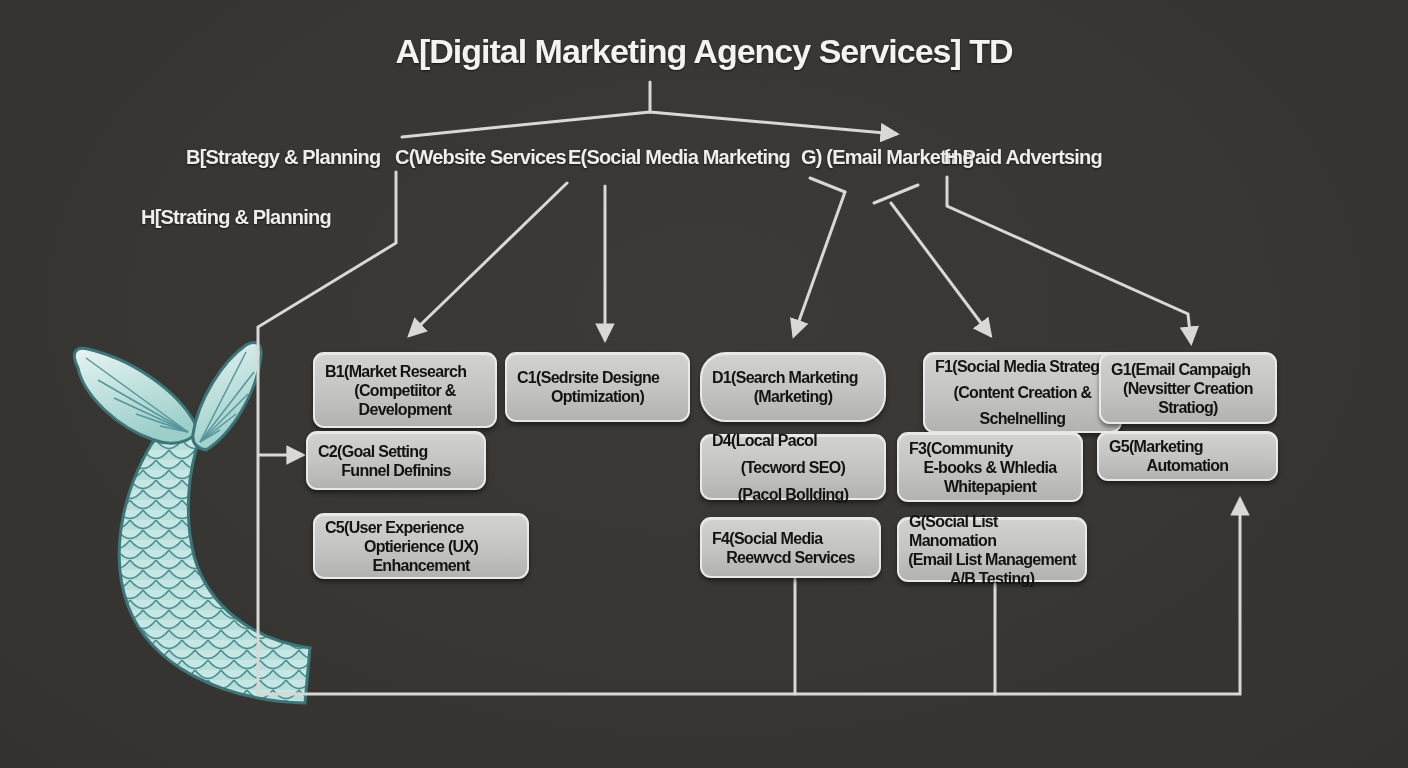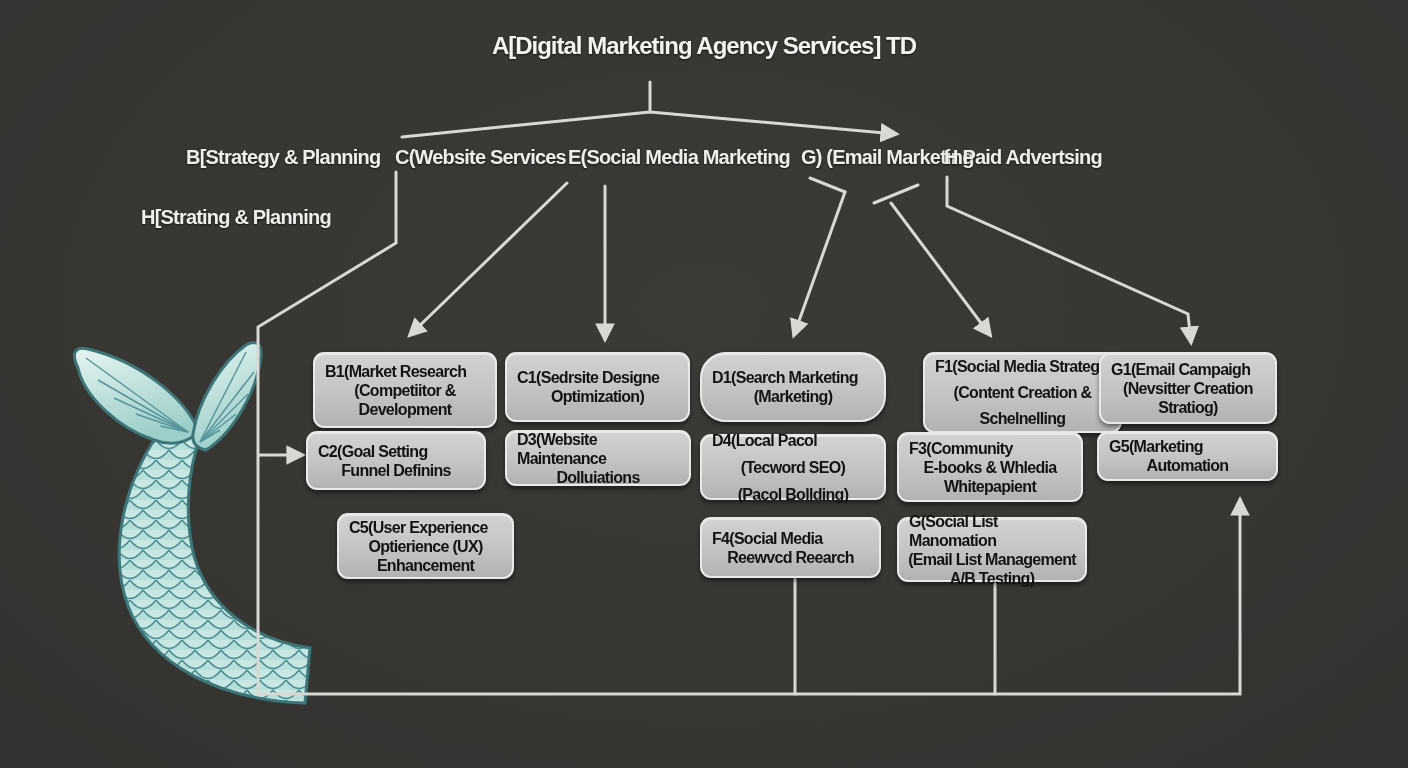--- a/index.html
+++ b/index.html
@@ -8,21 +8,21 @@
     width:1408px;height:768px;
     overflow:hidden;
     background:radial-gradient(ellipse at 50% 40%, #3c3a37 0%, #383633 60%, #343230 100%);
     font-family:"Liberation Sans", sans-serif;
   }
   
   .title{
     position:absolute;left:0;right:0;top:32px;
     text-align:center;
     color:#f4f3f0;
-    font-size:24px;font-weight:bold;letter-spacing:-1px;
+    font-size:34px;font-weight:bold;letter-spacing:-1px;
     text-shadow:0 1px 2px rgba(0,0,0,.6);
   }
   .branch{
     position:absolute;top:146px;
     color:#efeeea;
     font-size:20px;font-weight:bold;letter-spacing:-0.8px;
     white-space:nowrap;
     text-shadow:0 1px 2px rgba(0,0,0,.6);
     text-align:right;
   }
@@ -51,21 +51,21 @@
   #b1{left:313px;top:352px;width:184px;height:76px;}
   #c1{left:505px;top:352px;width:185px;height:70px;}
   #d1{left:700px;top:352px;width:186px;height:70px;border-radius:26px;}
   #f1{left:923px;top:352px;width:199px;height:81px;justify-content:space-between;}
   #g1{left:1099px;top:352px;width:178px;height:72px;}
   #c2{left:306px;top:431px;width:180px;height:59px;}
   #d3{left:505px;top:430px;width:186px;height:56px;}
   #d4{left:700px;top:434px;width:186px;height:66px;gap:8px;}
   #f3{left:897px;top:432px;width:186px;height:70px;}
   #g5{left:1097px;top:431px;width:181px;height:50px;}
-  #c5{left:313px;top:513px;width:177px;height:66px;margin-left:24px;}
+  #c5{left:313px;top:513px;width:216px;height:66px;}
   #f4{left:700px;top:517px;width:181px;height:61px;}
   #gx{left:897px;top:517px;width:190px;height:65px;}
   
   svg.layer{position:absolute;left:0;top:0;width:1408px;height:768px;}
   .conn{stroke:#d9d8d4;stroke-width:3;fill:none;stroke-linecap:round;}
 </style>
 </head>
 <body>
 
 <div id="canvas">
@@ -153,24 +153,20 @@
   </div>
   <div class="node" id="g1">
     <div class="l1">G1(Email Campaigh</div>
     <div class="lr">(Nevsitter Creation</div>
     <div class="lr">Stratiog)</div>
   </div>
   <div class="node" id="c2">
     <div class="l1">C2(Goal Setting</div>
     <div class="lr">Funnel Definins</div>
   </div>
-  <div class="node" id="d3">
-    <div class="l1">D3(Website Maintenance</div>
-    <div class="lr">Dolluiations</div>
-  </div>
   <div class="node" id="d4">
     <div class="l1">D4(Local Pacol</div>
     <div class="lr">(Tecword SEO)</div>
     <div class="lr">(Pacol Bollding)</div>
   </div>
   <div class="node" id="f3">
     <div class="l1">F3(Community</div>
     <div class="lr">E-books &amp; Whledia</div>
     <div class="lr">Whitepapient</div>
   </div>
@@ -178,21 +174,21 @@
     <div class="l1">G5(Marketing</div>
     <div class="lr">Automation</div>
   </div>
   <div class="node" id="c5">
     <div class="l1">C5(User Experience</div>
     <div class="lr">Optierience (UX)</div>
     <div class="lr">Enhancement</div>
   </div>
   <div class="node" id="f4">
     <div class="l1">F4(Social Media</div>
-    <div class="lr">Reewvcd Reearch</div>
+    <div class="lr">Reewvcd Services</div>
   </div>
   <div class="node" id="gx">
     <div class="l1">G(Social List Manomation</div>
     <div class="lr">(Email List Management</div>
     <div class="lr">A/B Testing)</div>
   </div>
 
 </div>
 
 </body></html>

